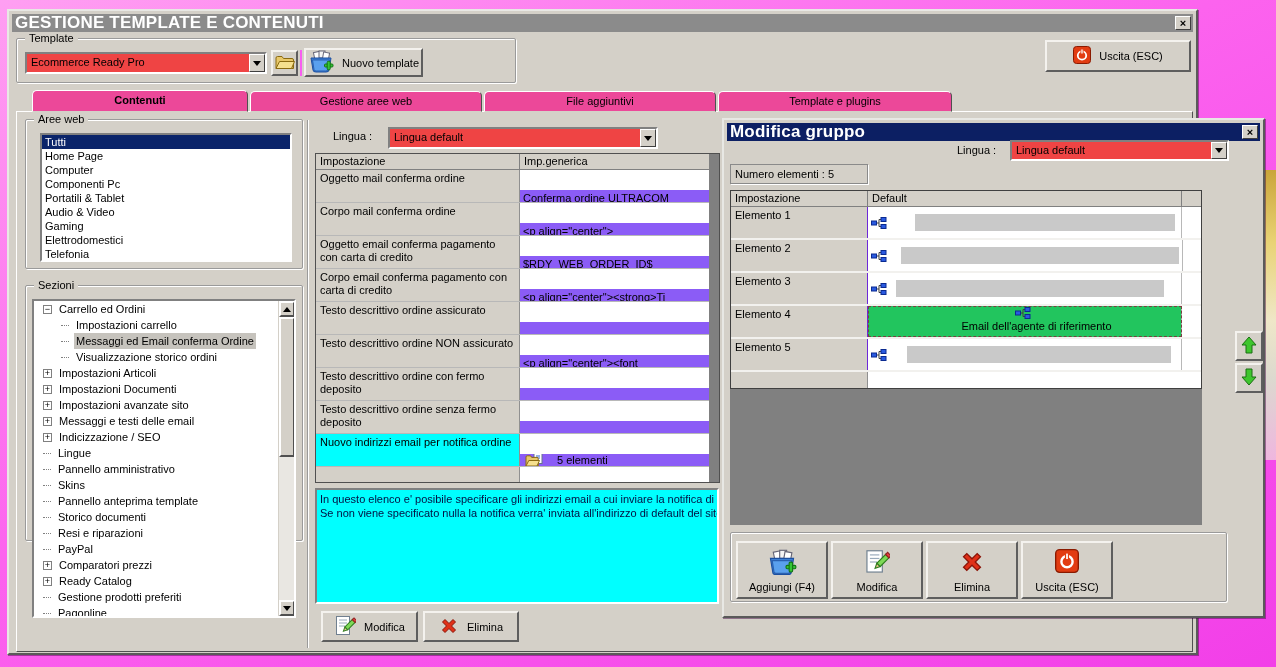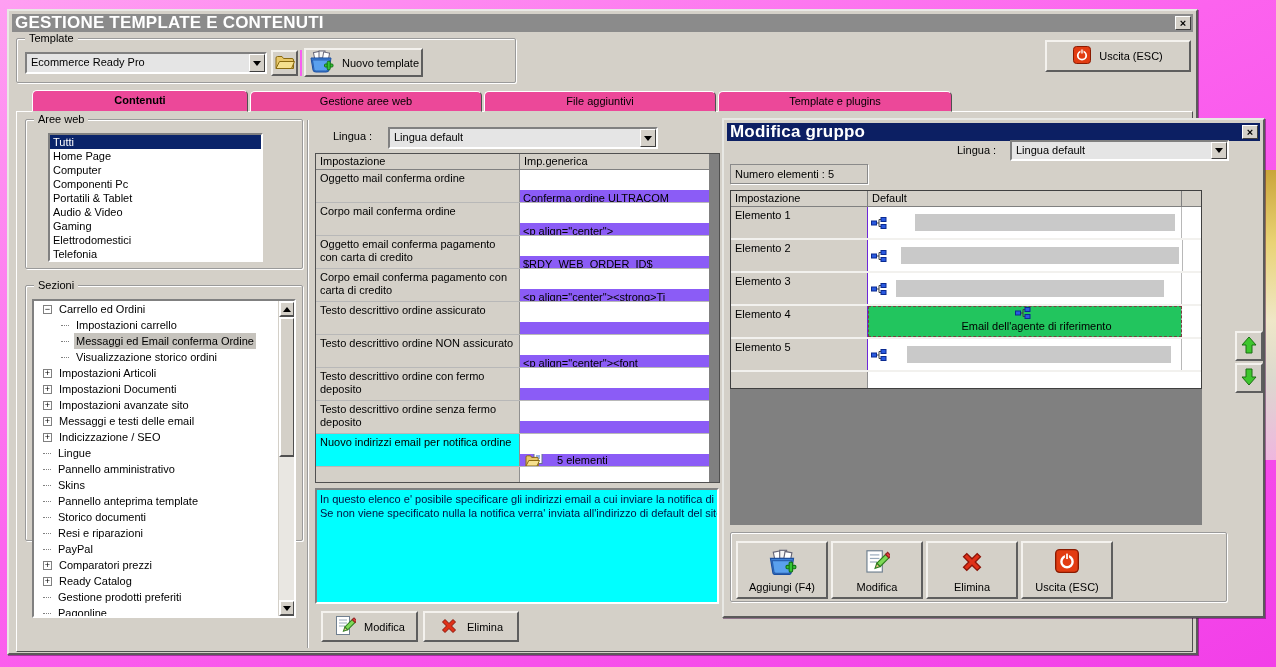--- a/index.html
+++ b/index.html
@@ -19,21 +19,21 @@
   .cap-btn { position:absolute; right:2px; top:2px; width:16px; height:14px; background:#d4d0c8;
              border:1px solid; border-color:#fff #404040 #404040 #fff; display:flex;align-items:center;justify-content:center; }
   .x-icon::before { content:"\00D7"; font-weight:bold; font-size:11px; line-height:10px; }
 
   .inset { border:2px solid; border-color:#808080 #ffffff #ffffff #808080; background:#fff; }
   .btn { position:absolute; background:#d4d0c8; border:2px solid; border-color:#f4f2ee #5e5e5e #5e5e5e #f4f2ee;
          display:flex; align-items:center; justify-content:center; gap:8px; cursor:default; font-size:11px; }
   .groupbox { position:absolute; border:1px solid #9a9a9a; border-radius:2px; box-shadow:inset 1px 1px 0 #fff, 1px 1px 0 #fff; }
   .legend { position:absolute; top:-7px; left:8px; background:#d4d0c8; padding:0 4px; font-size:11px; }
 
-  .combo { position:absolute; border:2px solid; border-color:#808080 #fff #fff #808080; background:#e5e5e5; display:flex;justify-content:space-between; }
+  .combo { position:absolute; border:2px solid; border-color:#808080 #fff #fff #808080; background:#ef4444; display:flex;justify-content:space-between; }
   .combo-text { flex:1; padding:2px 4px; overflow:hidden; white-space:nowrap; }
   .combo-btn { width:16px; background:#d4d0c8; border:1px solid; border-color:#fff #404040 #404040 #fff; display:flex;align-items:center;justify-content:center; }
   .tri-down { width:0;height:0;border:4px solid transparent;border-top:5px solid #000;margin-top:4px; }
   .tri-up-s { width:0;height:0;border:4px solid transparent;border-bottom:5px solid #000;margin-bottom:4px; }
 
   
   #main { left:7px; top:9px; width:1191px; height:646px; }
 
   .tpl-group { left:7px; top:27px; width:500px; height:45px; }
   .tpl-combo { left:8px; top:13px; width:242px; height:22px; }
@@ -47,21 +47,21 @@
   .tabs { position:absolute; left:0; top:79px; height:22px; width:100%; z-index:2; }
   .tab { position:absolute; top:1px; height:21px; background:#ec4899; border:1px solid; border-color:#fff #505050 #d4d0c8 #fff;
          border-radius:5px 5px 0 0; text-align:center; line-height:19px; }
   .tab.active { top:0; height:22px; font-weight:bold; z-index:3; }
   #tab1{left:23px;width:216px;} #tab2{left:241px;width:232px;} #tab3{left:475px;width:232px;} #tab4{left:709px;width:234px;}
 
   .tabpage { position:absolute; left:7px; top:100px; width:1177px; height:541px; z-index:1;
              border:1px solid; border-color:#fff #505050 #505050 #fff; background:#d4d0c8; }
 
   .aree-group { left:8px; top:7px; width:278px; height:150px; }
-  .listbox { position:absolute; left:22px; top:13px; width:215px; height:129px; overflow:hidden; }
+  .listbox { position:absolute; left:14px; top:13px; width:252px; height:129px; overflow:hidden; }
   .li { height:14px; line-height:14px; padding-left:3px; white-space:nowrap; }
   .li.sel { background:#0a246a; color:#fff; }
 
   .sez-group { left:8px; top:173px; width:278px; height:256px; }
   .treebox { position:absolute; left:6px; top:13px; width:264px; height:319px; overflow:hidden; }
   #tree-rows { position:absolute; left:0; top:0; right:16px; bottom:0; overflow:hidden; }
   .ti { height:16px; line-height:16px; white-space:nowrap; display:flex; align-items:center; }
   .ti.lvl0 { padding-left:9px; } .ti.lvl1 { padding-left:27px; }
   .glyph { width:9px; height:9px; margin-right:5px; flex:none; font-size:9px; line-height:7px; text-align:center; }
   .ti.plus .glyph, .ti.minus .glyph { border:1px solid #808080; background:#fff; }

